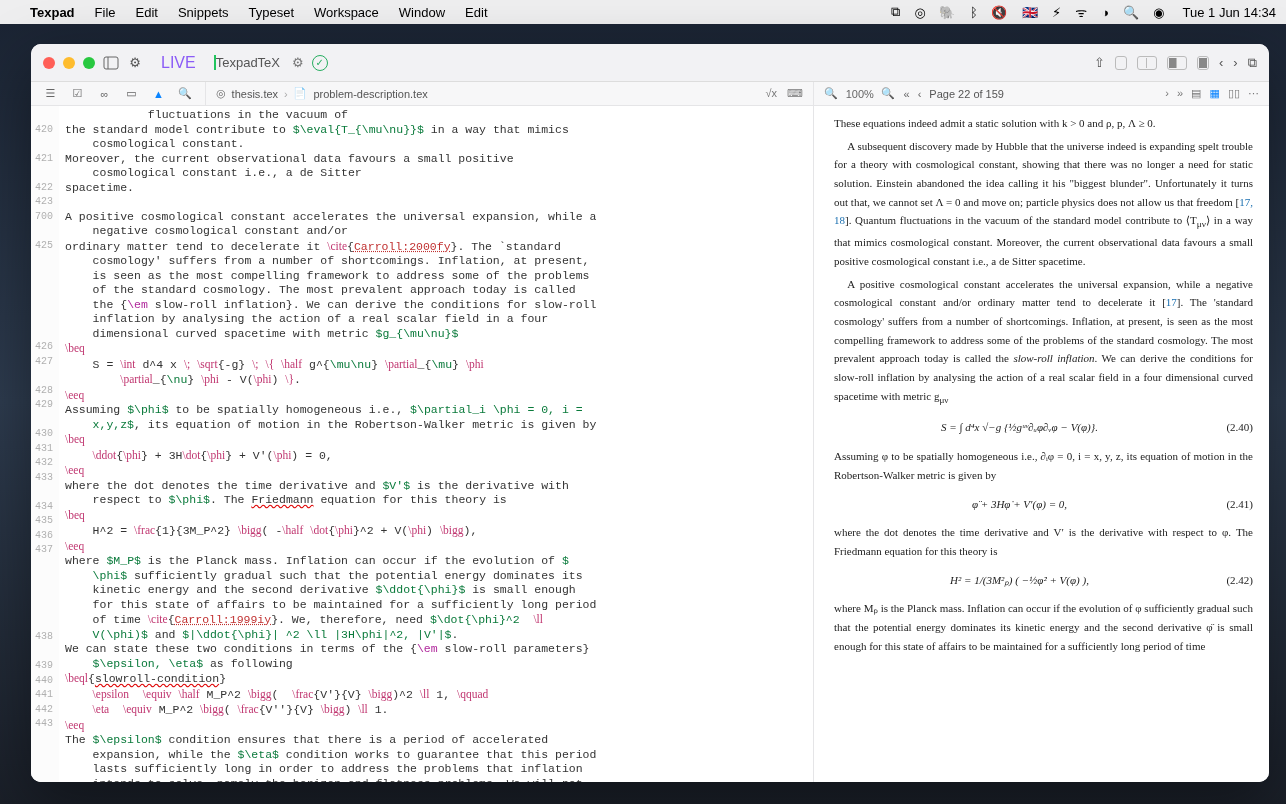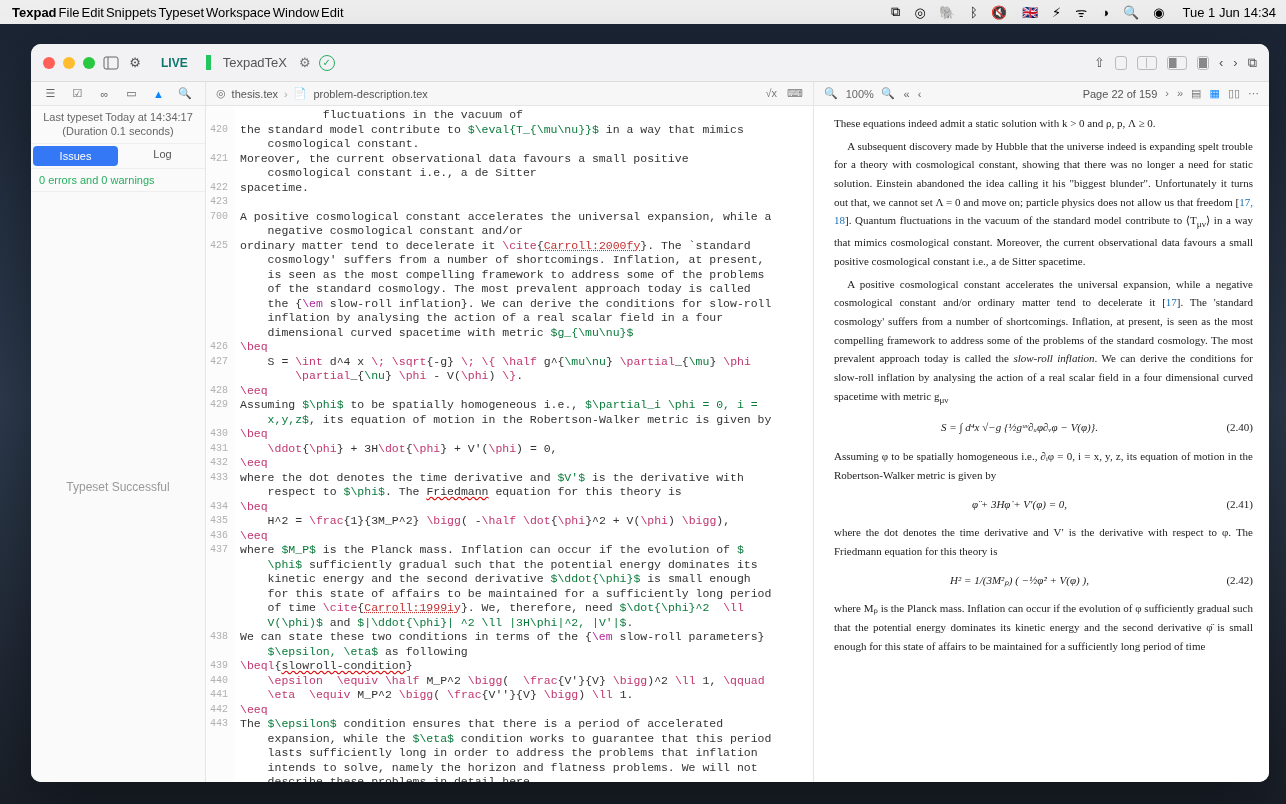--- a/index.html
+++ b/index.html
@@ -13,21 +13,21 @@
 }
 .menubar {
   height: 24px;
   background: rgba(250,250,250,0.95);
   display: flex;
   align-items: center;
   padding: 0 10px;
   font-size: 13px;
   justify-content: space-between;
 }
-.menubar-left { display: flex; align-items: center; gap: 2px; }
+.menubar-left { display: flex; align-items: center; gap: 20px; }
 .menubar-left .apple { font-size: 15px; }
 .menubar-left .app-name { font-weight: 600; }
 .menubar-right { display: flex; align-items: center; gap: 14px; font-size: 13px; }
 .menubar-right .clock { margin-left: 4px; }
 
 .window {
   position: absolute;
   left: 31px; top: 44px;
   width: 1238px; height: 738px;
   background: #fff;
@@ -45,22 +45,22 @@
   align-items: center;
   padding: 0 12px;
   gap: 8px;
 }
 .traffic { display: flex; gap: 8px; }
 .traffic span { width: 12px; height: 12px; border-radius: 50%; display: inline-block; }
 .t-red { background: #ff5f57; }
 .t-yellow { background: #febc2e; }
 .t-green { background: #28c840; }
 .titlebar .tb-icon { width: 16px; height: 16px; display:flex; align-items:center; justify-content:center; color:#555;}
-.titlebar .live { color: #0f766e; font-weight: 700; margin: 0 10px; font-size: 12px; }
-.titlebar .project { color: #555; font-size: 13px; border-left: 5px solid #22c55e; padding-left: 12px;}
+.titlebar .live { color: #8b5cf6; font-weight: 400; margin: 0 10px; font-size: 16px; }
+.titlebar .project { color: #555; font-size: 13px; border-left: 2px solid #22c55e; }
 .titlebar .right { margin-left: auto; display: flex; align-items: center; gap: 10px; color: #555; }
 .layout-btn { border: 1px solid #bbb; border-radius: 3px; padding: 1px 1px; display: inline-flex; }
 .layout-btn span { width: 8px; height: 10px; border-right: 1px solid #bbb; }
 .layout-btn span:last-child { border-right: none; }
 .layout-btn .fill { background: #888; }
 .check-circle { width:16px;height:16px;border:1.5px solid #27ae60;border-radius:50%;display:inline-flex;align-items:center;justify-content:center;color:#27ae60;font-size:10px;}
 
 .secondbar {
   height: 24px;
   background: #f7f7f8;
@@ -71,21 +71,21 @@
   color: #666;
 }
 .sb-left { width: 175px; border-right: 1px solid #e5e5e7; display: flex; align-items: center; justify-content: space-around; padding: 0 6px;}
 .sb-left .ic { width:14px;height:14px;display:flex;align-items:center;justify-content:center;}
 .sb-left .active-tri { color: #0a84ff; }
 .sb-mid { flex: 1; border-right: 1px solid #e5e5e7; display: flex; align-items: center; padding: 0 10px; gap: 6px;}
 .sb-mid .crumb { color: #555; }
 .sb-mid .sep { color: #aaa; }
 .sb-mid .right-tools { margin-left: auto; display: flex; gap: 10px; color: #777; }
 .sb-preview { width: 455px; display: flex; align-items: center; padding: 0 10px; gap: 8px;}
-.sb-preview .mid { flex: 1; text-align: right; color: #555;}
+.sb-preview .mid { flex: 1; text-align: left; color: #555;}
 .sb-preview .nav-r { display: flex; gap: 8px; color: #777;}
 
 .body3 { flex: 1; display: flex; overflow: hidden;}
 .sidebar {
   width: 175px;
   border-right: 1px solid #e5e5e7;
   background: #fafafa;
   display: flex; flex-direction: column;
   font-size: 11px;
 }
@@ -112,21 +112,21 @@
   padding-right: 6px;
   color: #b0b0b0;
   background: #fcfcfc;
   user-select: none;
   font-size: 10px;
   padding-top: 2px;
 }
 .gutter div { height: 14.5px; }
 .code { flex: 1; padding: 2px 4px 2px 6px; white-space: pre-wrap; color: #333; overflow:hidden;}
 .code .line { min-height: 14.5px; padding-left: 0; text-indent: -28px; margin-left: 28px; }
-.tex-cmd { color: #c03670; }
+.tex-cmd { color: #c03670; font-family: Liberation Serif, serif; }
 .tex-math { color: #0a7a3b; }
 .tex-cite-key { color: #c03030; text-decoration: underline dotted; }
 .tex-em { color: #b0289c; }
 .tex-warn { text-decoration: underline wavy #d00; }
 
 .preview {
   width: 455px;
   background: #fff;
   padding: 8px 16px 8px 20px;
   font-family: "Times New Roman", Georgia, serif;
@@ -249,32 +249,20 @@
         <span>▤</span>
         <span style="color:#0a84ff">▦</span>
         <span>▯▯</span>
         <span>⋯</span>
       </div>
     </div>
   </div>
 
   <div class="body3">
 
-    <div class="sidebar">
-      <div class="status-line">
-        <div>Last typeset Today at 14:34:17</div>
-        <div>(Duration 0.1 seconds)</div>
-      </div>
-      <div class="tabs">
-        <div class="tab active">Issues</div>
-        <div class="tab">Log</div>
-      </div>
-      <div class="msg">0 errors and 0 warnings</div>
-      <div class="success">Typeset Successful</div>
-    </div>
 
     <div class="editor">
       <div class="gutter" id="gutter">
           <div></div>
           <div>420</div>
           <div></div>
           <div>421</div>
           <div></div>
           <div>422</div>
           <div>423</div>

